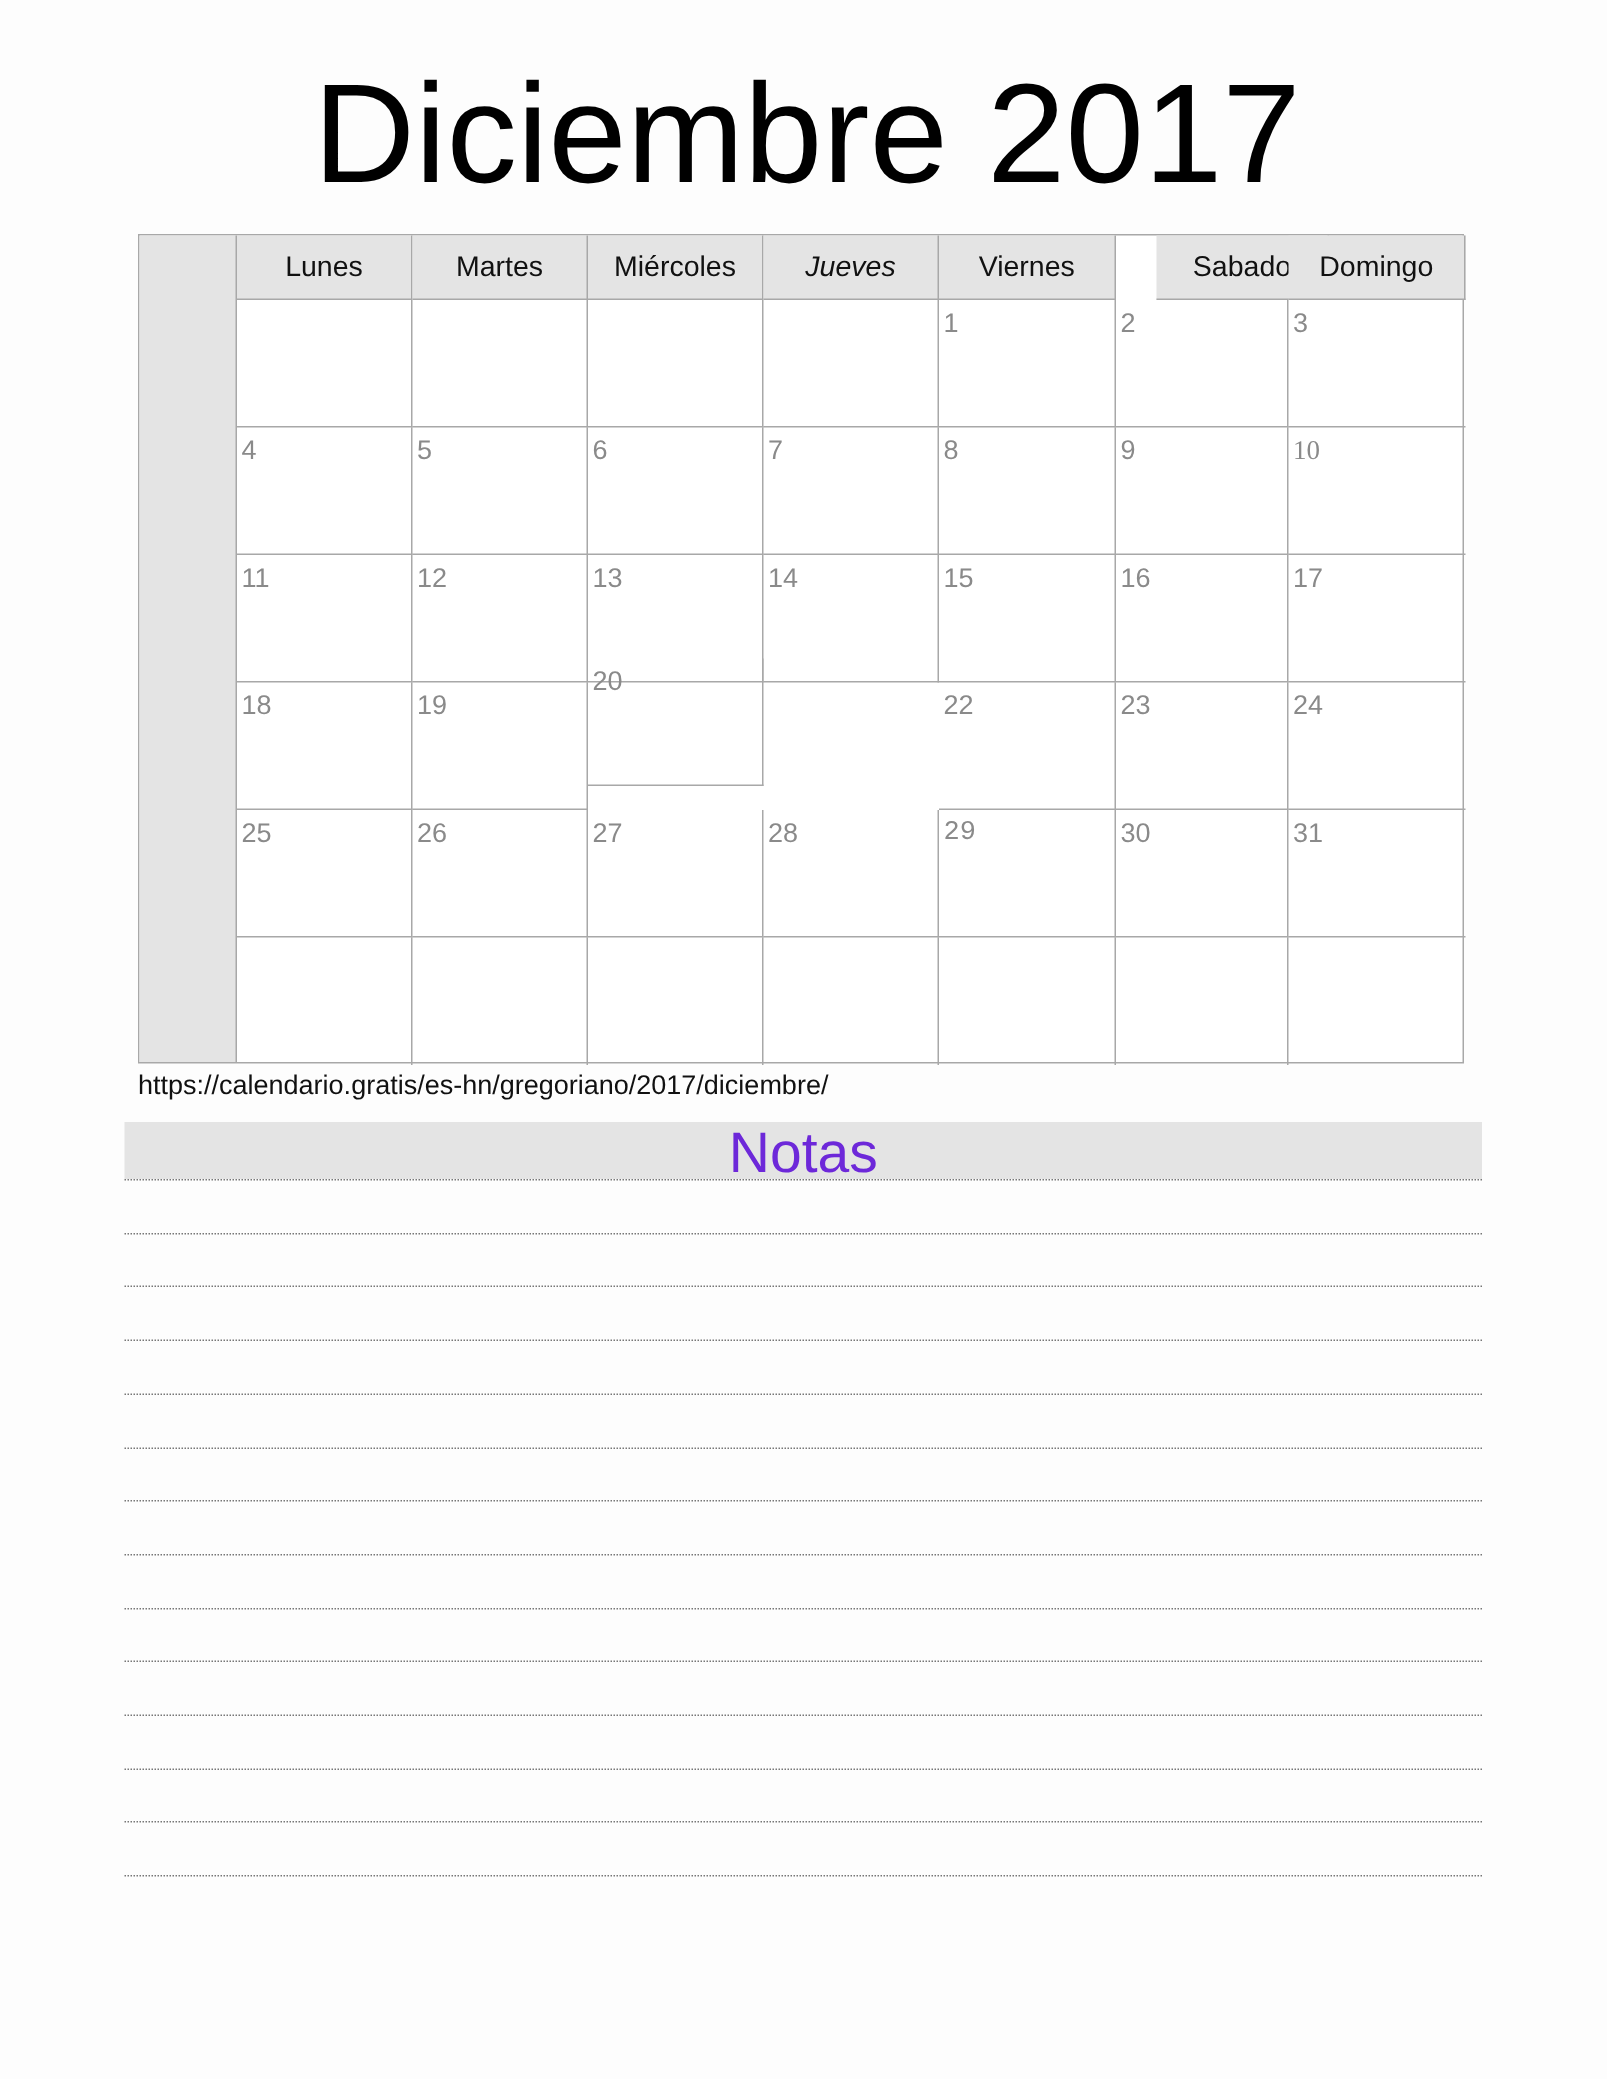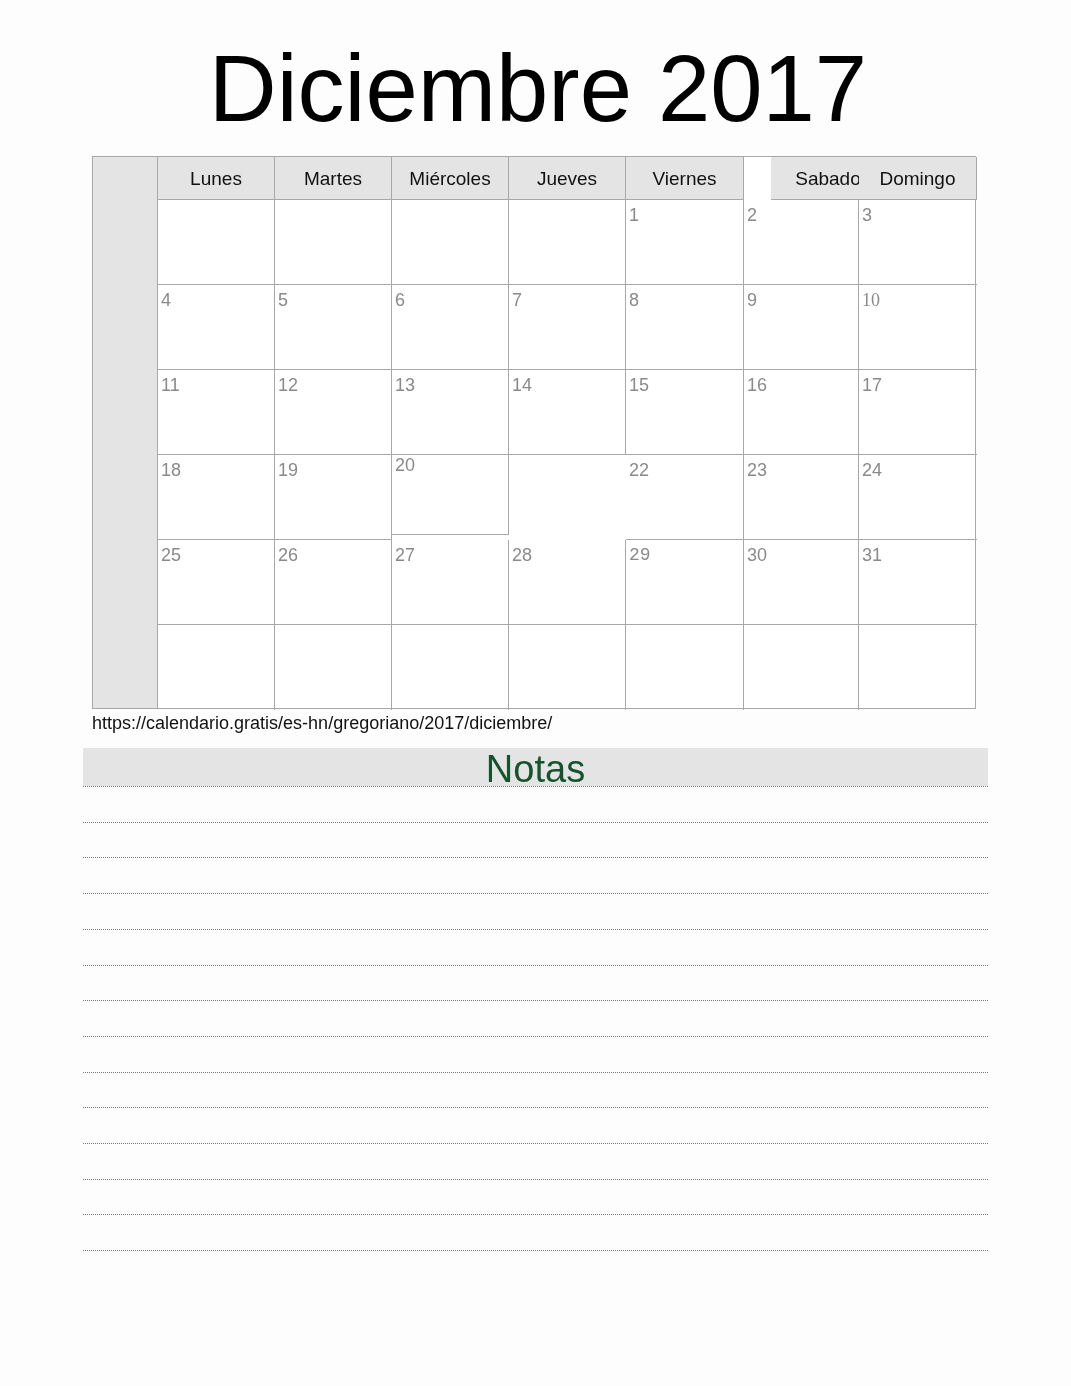--- a/index.html
+++ b/index.html
@@ -4,34 +4,34 @@
 <style>
   html,body{margin:0;padding:0;background:#fdfdfd;}
   body{width:1071px;height:1386px;position:relative;font-family:"Liberation Sans",sans-serif;overflow:hidden;}
   .title{position:absolute;left:0;top:34px;width:1076px;text-align:center;font-size:94px;color:#000;line-height:110px;}
   .grid{position:absolute;left:92px;top:156px;width:884px;height:553px;border:1px solid #a8a8a8;box-sizing:border-box;background:#fff;}
   .sidecol{position:absolute;left:0;top:0;width:65px;height:100%;background:#e4e4e4;border-right:1px solid #a8a8a8;box-sizing:border-box;}
   .hdr{position:absolute;top:0;height:43px;background:#e4e4e4;border-right:1px solid #a8a8a8;border-bottom:1px solid #a8a8a8;box-sizing:border-box;text-align:center;font-size:19px;line-height:43px;color:#111;}
   .cell{position:absolute;height:85px;border-right:1px solid #a8a8a8;border-bottom:1px solid #a8a8a8;box-sizing:border-box;}
   .cell span{position:absolute;left:3px;top:5px;font-size:18px;color:#8a8a8a;}
   .url{position:absolute;left:92px;top:713px;font-size:18px;color:#111;}
-  .notes-hdr{position:absolute;left:83px;top:748px;width:905px;height:38px;background:#e4e4e4;text-align:center;font-size:38px;line-height:42px;color:#14532d;}
+  .notes-hdr{position:absolute;left:83px;top:748px;width:905px;height:38px;background:#e4e4e4;text-align:center;font-size:38px;line-height:42px;color:#6d28d9;}
   .line{position:absolute;left:83px;width:905px;border-top:1px dotted #777;height:0;}
 </style>
 </head>
 <body>
 
 <div class="title">Diciembre 2017</div>
 
 <div class="grid" id="grid">
   <div class="sidecol"></div>
 <div class="hdr" style="left: 65px; width: 117px;">Lunes</div>
     <div class="hdr" style="left: 182px; width: 117px;">Martes</div>
     <div class="hdr" style="left: 299px; width: 117px;">Miércoles</div>
-    <div class="hdr" style="left: 416px; width: 117px;">Jueves</div>
+    <div class="hdr" style="left: 416px; width: 117px; font-style: italic;">Jueves</div>
     <div class="hdr" style="left: 533px; width: 118px;">Viernes</div>
     <div class="hdr" style="left: 678px; width: 115px;">Sabado</div>
     <div class="hdr" style="left: 766px; width: 118px;">Domingo</div>
     <div class="cell" style="left: 65px; top: 43px; width: 117px;">
       <span></span>
     </div>
     <div class="cell" style="left: 182px; top: 43px; width: 117px;">
       <span></span>
     </div>
     <div class="cell" style="left: 299px; top: 43px; width: 117px;">
@@ -90,21 +90,21 @@
     </div>
     <div class="cell" style="left: 766px; top: 213px; width: 118px; border-right: none;">
       <span>17</span>
     </div>
     <div class="cell" style="left: 65px; top: 298px; width: 117px;">
       <span>18</span>
     </div>
     <div class="cell" style="left: 182px; top: 298px; width: 117px;">
       <span>19</span>
     </div>
-    <div class="cell" style="left: 299px; top: 293px; width: 117px;">
+    <div class="cell" style="left: 299px; top: 282px; width: 117px;">
       <span>20</span>
     </div>
     <div class="cell" style="left: 533px; top: 298px; width: 118px;">
       <span>22</span>
     </div>
     <div class="cell" style="left: 651px; top: 298px; width: 115px;">
       <span>23</span>
     </div>
     <div class="cell" style="left: 766px; top: 298px; width: 118px; border-right: none;">
       <span>24</span>

